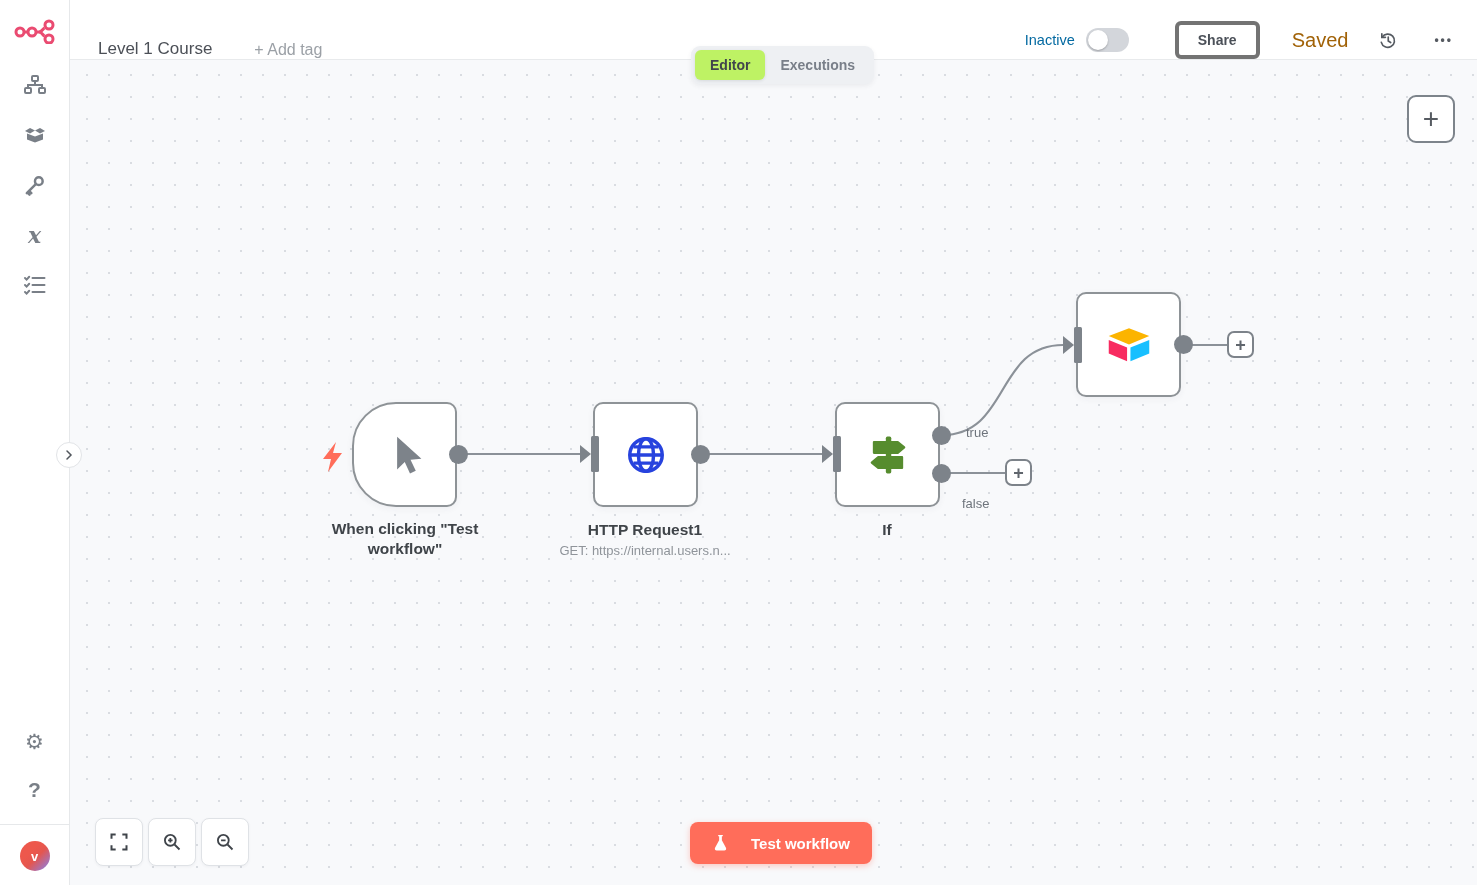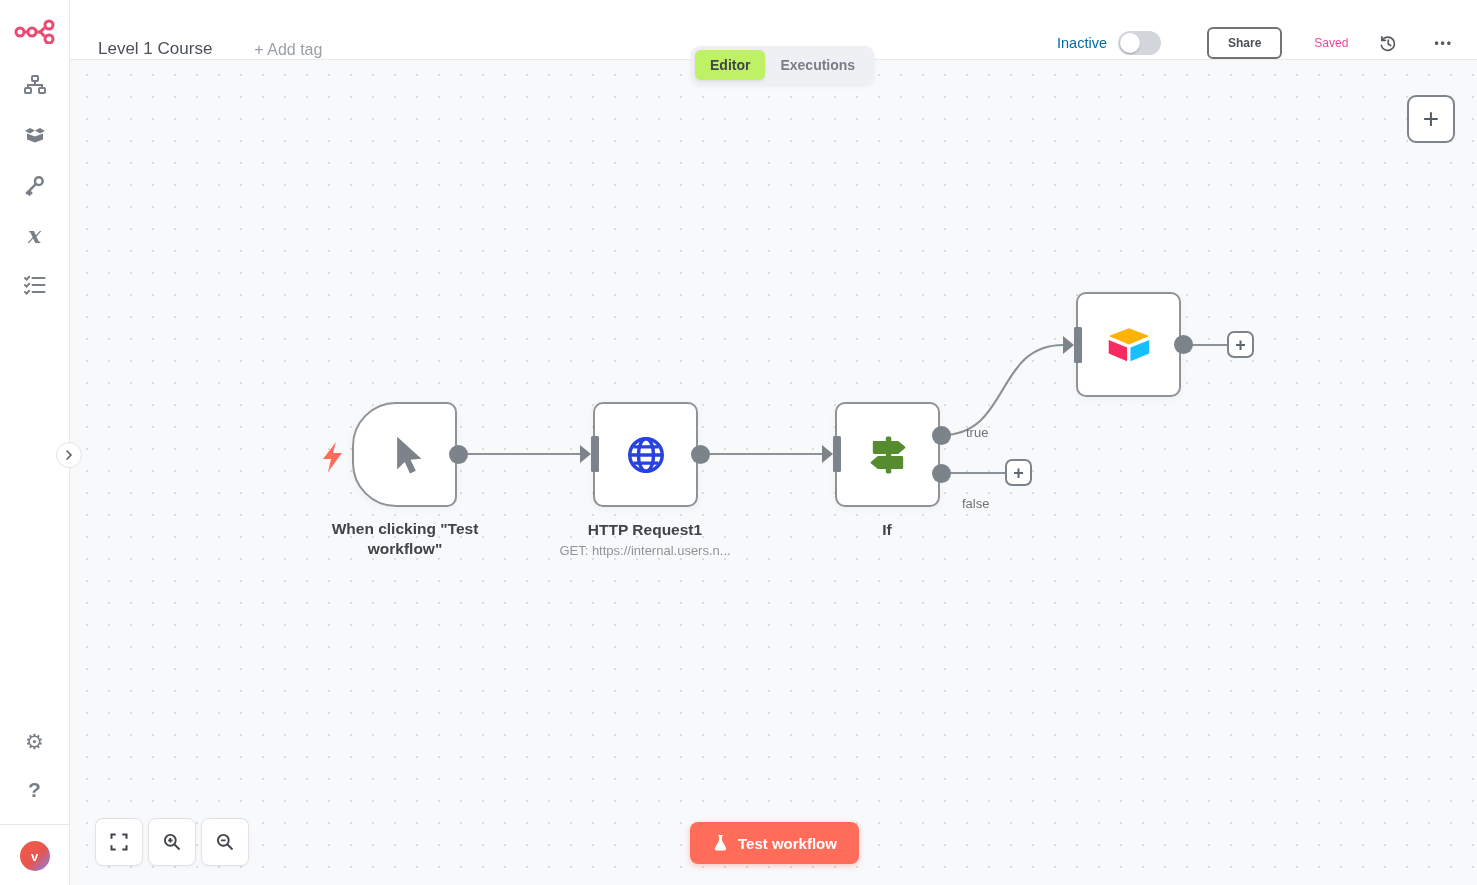--- a/index.html
+++ b/index.html
@@ -27,23 +27,23 @@
   
   .header { position:absolute; left:70px; top:0; width:1407px; height:60px; background:#fff;
             border-bottom:1px solid #e8eaec; display:flex; align-items:flex-end; z-index:10; padding:0 24px 0 28px; }
   .wf-title { font-size:17px; font-weight:500; color:#4c5057; }
   .add-tag { margin-left:42px; font-size:16px; color:#9ba0a6; cursor:pointer;margin-top:44px; }
   .header-right { margin-left:auto; display:flex; align-items:center; }
   .activation-label { font-size:14.5px; color:#0369a1; margin-right:11px; }
   .toggle { width:43px; height:24px; border-radius:12px; background:#d3d6db; position:relative; cursor:pointer; }
   .toggle-knob { position:absolute; left:2px; top:2px; width:20px; height:20px; border-radius:50%;
                  background:#fff; box-shadow:0 1px 2px rgba(0,0,0,.25); }
-  .share-btn { margin-left:46px; padding:7px 19px; border:2px solid #737373; border-radius:6px;
-               background:#fff; font-size:12px; font-weight:600; color:#4b5058; cursor:pointer; }
-  .saved-label { margin-left:32px; font-size:12px; color:#ec4899; }
+  .share-btn { margin-left:46px; padding:7px 19px; border:4px solid #737373; border-radius:6px;
+               background:#fff; font-size:14px; font-weight:600; color:#4b5058; cursor:pointer; }
+  .saved-label { margin-left:32px; font-size:20px; color:#a16207; }
   .history-btn { margin-left:30px; cursor:pointer; display:flex; }
   .overflow-btn { margin-left:36px; font-size:12px; letter-spacing:2px; color:#555a61; font-weight:700; cursor:pointer; }
 
   
   .tab-switch { position:absolute; left:691px; top:46px; z-index:30; background:#eef0f3;
                 border-radius:9px; padding:4px; display:flex;
                 box-shadow:0 2px 5px rgba(50,55,64,.07); }
   .tab { font-size:14px; font-weight:600; padding:7px 15px; border-radius:6px; cursor:pointer; }
   .tab.active { background:#bef264; color:#41454c; box-shadow:0 1px 3px rgba(50,55,64,.12); }
   .tab.inactive { color:#797f89; }
@@ -89,21 +89,21 @@
               justify-content:center; font-size:28px; font-weight:500; color:#565b61; cursor:pointer; line-height:1; }
 
   .zoom-controls { position:absolute; left:25px; top:758px; display:flex; gap:5px; }
   .zoom-btn { width:48px; height:48px; background:#fff; border:1px solid #dfe2e6; border-radius:8px;
               display:flex; align-items:center; justify-content:center; cursor:pointer;
               box-shadow:0 1px 3px rgba(60,64,70,.05); }
 
   .test-btn { position:absolute; left:620px; top:762px; height:42px; padding:0 22px;
               background:#ff6d5a; border:none; border-radius:8px; color:#fff;
               font-size:15px; font-weight:600; font-family:inherit; cursor:pointer;
-              display:flex; align-items:center; gap:9px; box-shadow:0 2px 6px rgba(255,109,90,.35); }
+              display:flex; align-items:center; gap:22px; box-shadow:0 2px 6px rgba(255,109,90,.35); }
 </style>
 </head>
 <body>
 
 <div class="sidebar">
   <div class="logo-box">
     <svg width="42" height="28" viewBox="0 0 42 28" fill="none" stroke="#ea4b71" stroke-width="3">
       <circle cx="6" cy="16" r="4"></circle>
         <circle cx="18" cy="16" r="4"></circle>
       <path d="M10 16h4M22 16h3c3 0 3-2.5 5.5-4"></path>

